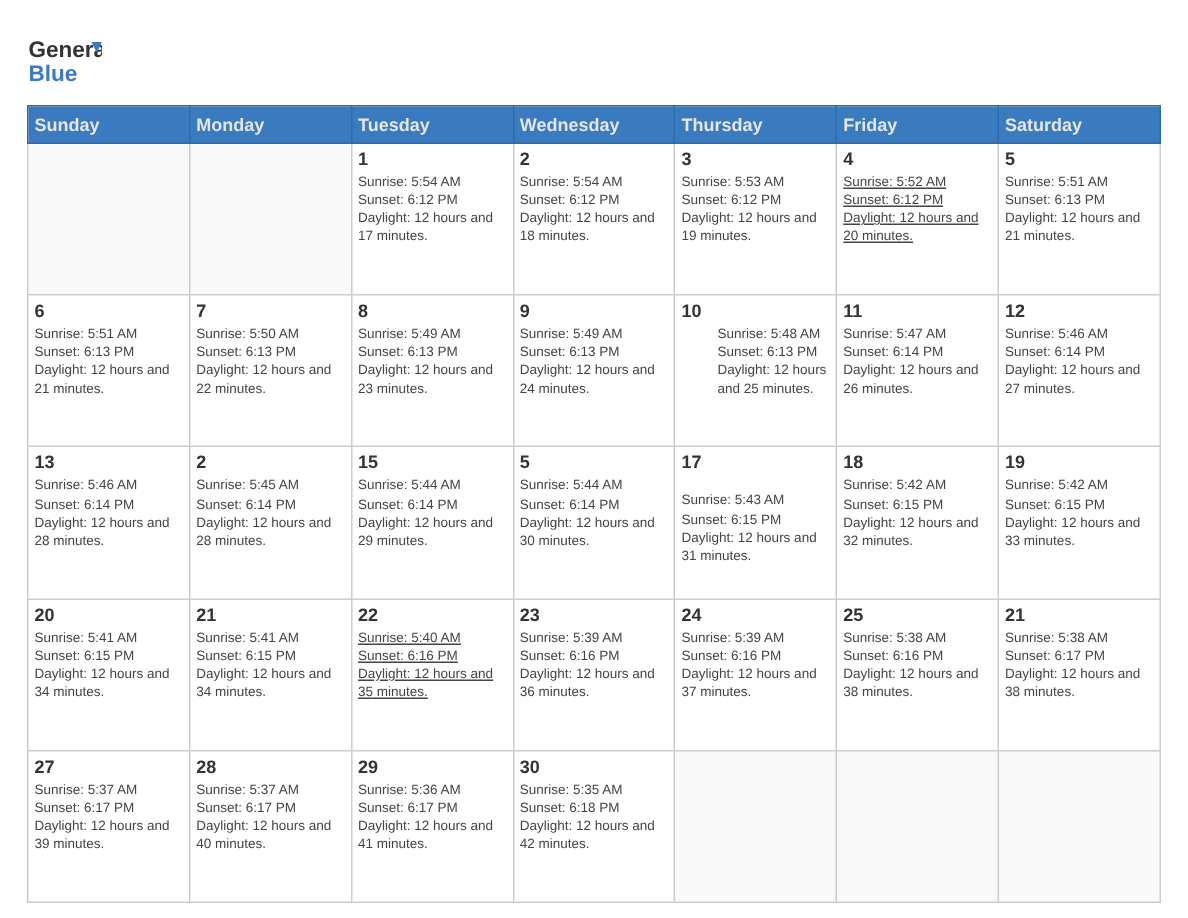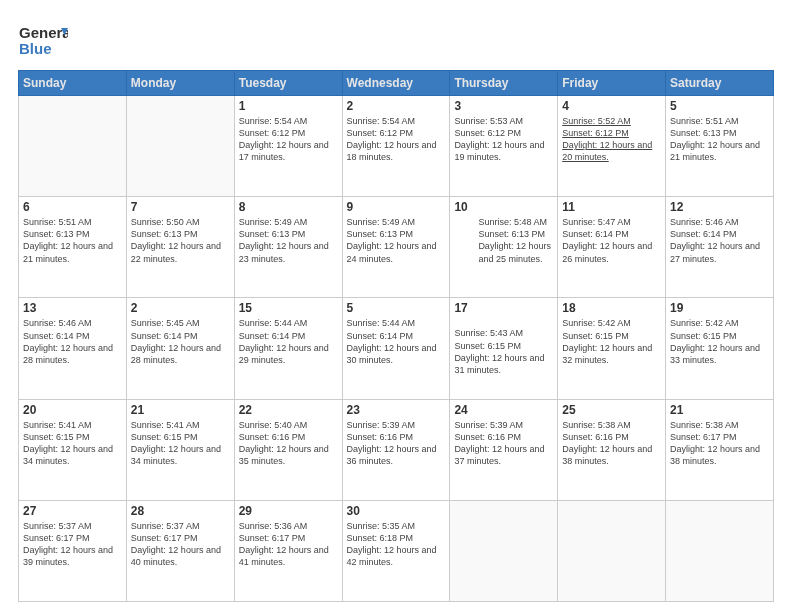--- a/index.html
+++ b/index.html
@@ -242,21 +242,21 @@
 Daylight: 12 hours and 34 minutes.</div>
           </td>
           <td>
             <span class="day-num">21</span>
             <div class="day-info" style="white-space: pre-line;">Sunrise: 5:41 AM
 Sunset: 6:15 PM
 Daylight: 12 hours and 34 minutes.</div>
           </td>
           <td>
             <span class="day-num">22</span>
-            <div class="day-info" style="white-space: pre-line;">Sunrise: 5:40 AM
+            <div class="day-info" style="white-space: pre-line; text-decoration: underline;">Sunrise: 5:40 AM
 Sunset: 6:16 PM
 Daylight: 12 hours and 35 minutes.</div>
           </td>
           <td>
             <span class="day-num">23</span>
             <div class="day-info" style="white-space: pre-line;">Sunrise: 5:39 AM
 Sunset: 6:16 PM
 Daylight: 12 hours and 36 minutes.</div>
           </td>
           <td>

